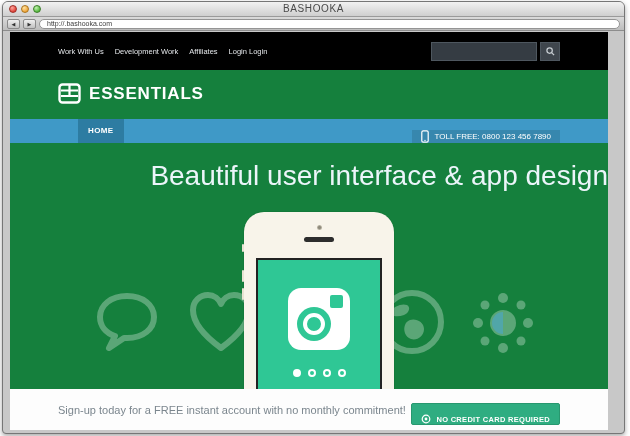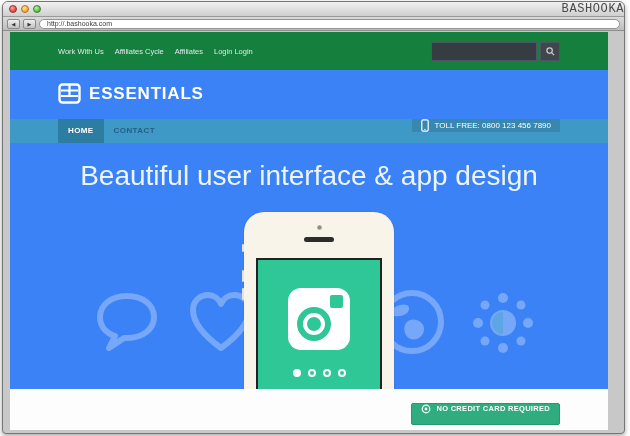--- a/index.html
+++ b/index.html
@@ -9,53 +9,53 @@
   
   .window { position:absolute; left:2px; top:1px; width:623px; height:433px;
             border:1px solid #767676; border-radius:6px 6px 4px 4px; overflow:hidden;
             background:#c8c8c8; box-shadow:0 2px 5px rgba(0,0,0,.35); }
   .titlebar { height:15px; background:linear-gradient(#f2f2f2,#cfcfcf); border-bottom:1px solid #9a9a9a; position:relative; }
   .lights { position:absolute; left:6px; top:3px; display:flex; gap:4px; }
   .light { width:8px; height:8px; border-radius:50%; }
   .light.red    { background:radial-gradient(circle at 35% 30%, #ffa69e, #e0443a 70%); border:1px solid #9e2f28; }
   .light.yellow { background:radial-gradient(circle at 35% 30%, #ffe2a0, #f0a63c 70%); border:1px solid #a9741f; }
   .light.green  { background:radial-gradient(circle at 35% 30%, #c2f3b0, #57b83f 70%); border:1px solid #3c7e2a; }
-  .win-title { text-align:right; font-size:12px; line-height:14px; color:#4a4a4a; letter-spacing:.6px;font-family:Liberation Mono, monospace; }
+  .win-title { text-align:center; font-size:10px; line-height:14px; color:#4a4a4a; letter-spacing:.6px; }
 
   .toolbar { height:14px; background:linear-gradient(#dadada,#bdbdbd); border-bottom:1px solid #8d8d8d;
              display:flex; align-items:center; padding:0 4px; gap:3px; }
   .navbtn { width:13px; height:10px; font-size:5px; line-height:8px; text-align:center; color:#333;
             background:linear-gradient(#efefef,#c2c2c2); border:1px solid #8a8a8a; border-radius:2px; cursor:default; }
   .urlfield { flex:1; height:10px; background:#ffffff; border:1px solid #949494; border-radius:6px;
               font-size:7px; line-height:8px; color:#3c3c3c; padding:0 7px; outline:none; }
 
   
   .page { position:absolute; left:7px; top:30px; width:598px; height:398px; background:#fff; overflow:hidden; }
 
   
-  .topbar { height:38px; background:#15803d; }
+  .topbar { height:38px; background:#000000; }
   .container { width:502px; margin:0 auto; height:100%; display:flex; align-items:center; position:relative; }
   .toplink { font-size:7.5px; color:#e3e6e9; margin-right:11px; cursor:pointer; white-space:nowrap; }
   .searchwrap { margin-left:auto; display:flex; align-items:center; gap:3px; }
   .searchinput { width:106px; height:19px; background:#353c43; border:1px solid #4e575f; color:#ccd1d5; font-size:8px; padding:0 5px; outline:none; }
   .searchbtn { width:20px; height:19px; background:#3f464d; border:1px solid #4e575f; display:flex; align-items:center; justify-content:center; cursor:pointer; }
 
   
-  .hero { position:relative; height:319px; background:#3b82f6; overflow:hidden; }
+  .hero { position:relative; height:319px; background:#15803d; overflow:hidden; }
   .hero-inner { width:502px; margin:0 auto; position:relative; height:100%; }
 
   .logo-row { position:absolute; top:13px; left:0; display:flex; align-items:center; gap:8px; }
   .logo-text { color:#ffffff; font-size:17px; font-weight:bold; letter-spacing:.8px; }
 
-  .nav-row { position:absolute; top:49px; left:0; right:0; height:24px; background:#3f99c7; display:flex; align-items:flex-start; }
+  .nav-row { position:absolute; top:49px; left:0; right:0; height:24px; background:#3f99c7; display:flex; align-items:flex-end;gap:20px; }
   .nav-item { font-size:8px; font-weight:bold; letter-spacing:.4px; line-height:24px; padding:0 10px; color:#265e81; cursor:pointer; white-space:nowrap; }
   .nav-item.active { background:#2d7ca2; color:#ffffff; }
   .tollbox { margin-left:auto; background:#3787ae; display:flex; align-items:center; gap:5px; padding:0 9px; color:#ffffff; font-size:8px; font-weight:normal; white-space:nowrap; cursor:pointer; }
 
-  .headline { position:absolute; top:90px; left:0; right:0; text-align:center; font-size:28px; font-weight:300; color:#ecf5fa; }
+  .headline { position:absolute; top:90px; left:0; right:0; text-align:right; font-size:28px; font-weight:300; color:#ecf5fa; }
 
   .faint { position:absolute; z-index:1; }
   .phone { position:absolute; top:142px; left:50%; margin-left:-65px; width:150px; height:210px;
            background:#f8f4ea; border-radius:20px 20px 0 0; z-index:3; box-shadow:0 0 0 1px rgba(0,0,0,.05); }
   .cam { position:absolute; top:13px; left:50%; margin-left:-2.5px; width:5px; height:5px; border-radius:50%;
          background:radial-gradient(circle,#8f8a7c 30%,#c5bfae 70%); }
   .speaker { position:absolute; top:25px; left:50%; margin-left:-15px; width:30px; height:5px; border-radius:3px; background:#2d2d2d; }
   .nub { position:absolute; left:-2px; width:2px; background:#e9e3d3; border-radius:1px; }
   .nub.n1 { top:32px; height:8px; } .nub.n2 { top:58px; height:12px; } .nub.n3 { top:76px; height:12px; }
   .screen { position:absolute; left:12px; top:46px; width:126px; height:164px; border:2px solid #222222; background:#2fc795; }
@@ -65,21 +65,21 @@
   .lens { position:absolute; left:9px; top:19px; width:34px; height:34px; border-radius:50%; background:#2fc795; }
   .lens-ring { position:absolute; left:15px; top:25px; width:22px; height:22px; border:4px solid #ffffff; border-radius:50%; }
 
   .dots { position:absolute; left:0; right:0; top:109px; display:flex; justify-content:center; gap:7px; }
   .dot { width:8px; height:8px; border-radius:50%; border:2px solid #ffffff; cursor:pointer; }
   .dot.active { background:#ffffff; }
 
   
   .footer { height:41px; background:#fdfdfd; }
   .footer-msg { font-size:11px; color:#7b868e; }
-  .cta { margin-left:auto; height:22px; display:flex; align-items:flex-start; gap:5px; padding:0 9px;
+  .cta { margin-left:auto; height:22px; display:flex; align-items:flex-end; gap:5px; padding:0 9px;
          background:#2fad81; border:1px solid #28986f; border-radius:2px; color:#ffffff;
          font-size:7.5px; font-weight:bold; letter-spacing:.3px; cursor:pointer; white-space:nowrap;margin-top:8px; }
 </style>
 </head>
 <body>
 
 <div class="window">
 
   <div class="titlebar">
     <div class="lights">
@@ -94,21 +94,21 @@
     <div class="navbtn">◀</div>
     <div class="navbtn">▶</div>
     <div class="urlfield">http://.bashooka.com</div>
   </div>
 
   <div class="page">
 
     <div class="topbar">
       <div class="container">
         <span class="toplink">Work With Us</span>
-        <span class="toplink">Affiliates Cycle</span>
+        <span class="toplink">Development Work</span>
         <span class="toplink">Affiliates</span>
         <span class="toplink">Login Login</span>
         <div class="searchwrap">
           <input class="searchinput" placeholder="" style="">
           <div class="searchbtn">
             <svg width="9" height="9" viewBox="0 0 10 10">
               <circle cx="4" cy="4" r="3" fill="none" stroke="#c6ccd1" stroke-width="1.4"></circle>
               <line x1="6.2" y1="6.2" x2="9" y2="9" stroke="#c6ccd1" stroke-width="1.4"></line>
             </svg>
           </div>
@@ -151,21 +151,20 @@
             <line x1="3" y1="7.5" x2="20" y2="7.5" stroke="#ffffff" stroke-width="2.2"></line>
             <line x1="3" y1="13" x2="20" y2="13" stroke="#ffffff" stroke-width="2.2"></line>
           </svg>
           <span class="logo-text">ESSENTIALS</span>
         </div>
       </div>
 
       <div class="nav-row">
         <div style="width:48px;"></div>
         <span class="nav-item active">HOME</span>
-        <span class="nav-item">CONTACT</span>
         <div class="tollbox" style="margin-right:48px;">
           <svg width="8" height="13" viewBox="0 0 8 13">
             <rect x="0.8" y="0.8" width="6.4" height="11.4" rx="1.4" fill="none" stroke="#ffffff" stroke-width="1.2"></rect>
             <circle cx="4" cy="10.4" r="0.7" fill="#ffffff"></circle>
           </svg>
           <span>TOLL FREE: 0800 123 456 7890</span>
         </div>
       </div>
 
       <div class="headline">Beautiful user interface &amp; app design</div>
@@ -187,20 +186,21 @@
             <span class="dot"></span>
             <span class="dot"></span>
             <span class="dot"></span>
           </div>
         </div>
       </div>
     </div>
 
     <div class="footer">
       <div class="container">
+        <span class="footer-msg">Sign-up today for a FREE instant account with no monthly commitment!</span>
         <div class="cta">
           <svg width="10" height="10" viewBox="0 0 10 10">
             <circle cx="5" cy="5" r="3.8" fill="none" stroke="#ffffff" stroke-width="1.2"></circle>
             <circle cx="5" cy="5" r="1.4" fill="#ffffff"></circle>
           </svg>
           <span>NO CREDIT CARD REQUIRED</span>
         </div>
       </div>
     </div>
 

